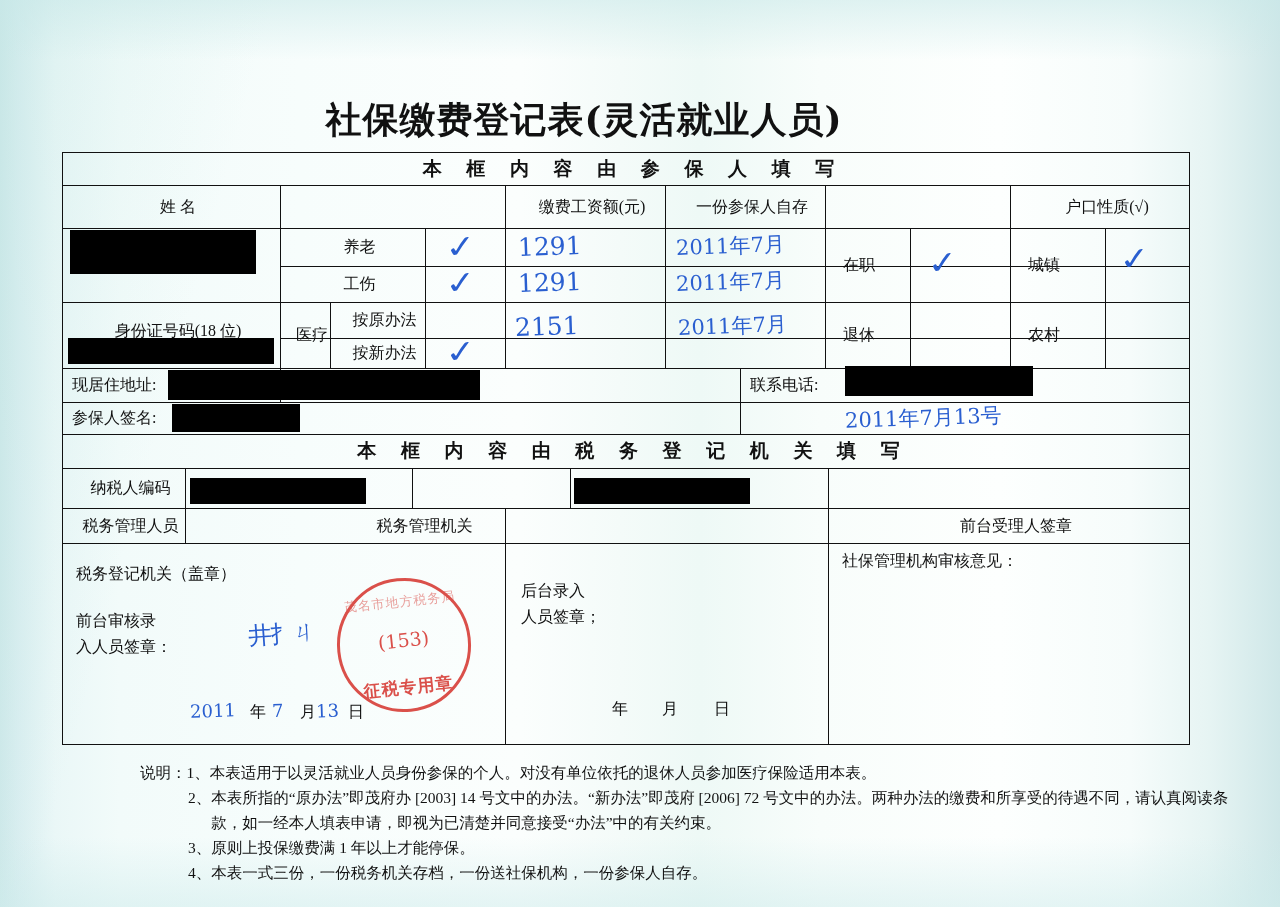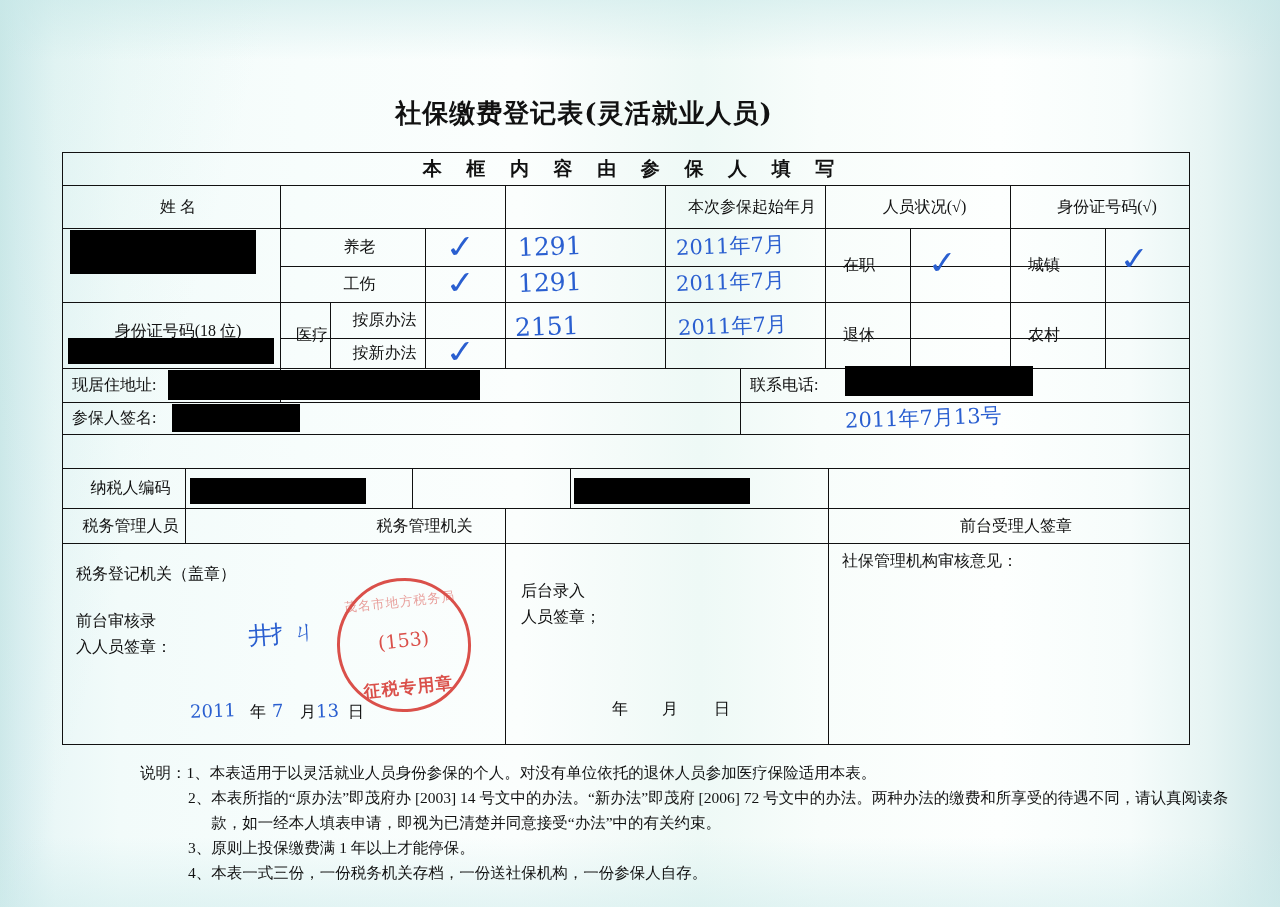--- a/index.html
+++ b/index.html
@@ -41,21 +41,21 @@
     inset: 0;
     z-index: 2;
   }
 
   .title {
     position: absolute;
     top: 96px;
     left: 0;
     width: 1168px;
     text-align: center;
-    font-size: 26px;
+    font-size: 36px;
     font-weight: bold;
     letter-spacing: 1px;
     font-family: "DejaVu Serif", "Liberation Serif", serif;
   }
 
   
   .frame {
     position: absolute;
     border: 1.6px solid #111;
     box-sizing: border-box;
@@ -225,41 +225,42 @@
   <div class="vline" style="left:828px; top:468px; height:75px;"></div>
   <div class="vline" style="left:185px; top:508px; height:35px;"></div>
   <div class="vline" style="left:505px; top:508px; height:35px;"></div>
 
   <div class="vline" style="left:505px; top:543px; height:202px;"></div>
   <div class="vline" style="left:828px; top:543px; height:202px;"></div>
 
   <div class="cell c-center band" style="left:62px; top:152px; width:1128px; height:33px;">本 框 内 容 由 参 保 人 填 写</div>
 
   <div class="cell c-center" style="left:62px; top:185px; width:218px; height:43px;">姓      名</div>
-  <div class="cell c-center" style="left:665px; top:185px; width:160px; height:43px;">本次参保起始年月</div>
-  <div class="cell c-center" style="left:825px; top:185px; width:185px; height:43px;">人员状况(√)</div>
-  <div class="cell c-center" style="left:1010px; top:185px; width:180px; height:43px;">身份证号码(√)</div>
+  <div class="cell c-center" style="left:505px; top:185px; width:160px; height:43px;">缴费工资额(元)</div>
+  <div class="cell c-center" style="left:665px; top:185px; width:160px; height:43px;">一份参保人自存</div>
+  <div class="cell c-center" style="left:1010px; top:185px; width:180px; height:43px;">户口性质(√)</div>
 
   <div class="cell c-center" style="left:280px; top:228px; width:145px; height:38px;">养老</div>
   <div class="cell c-center" style="left:280px; top:266px; width:145px; height:36px;">工伤</div>
   <div class="cell c-center" style="left:280px; top:302px; width:50px; height:66px;">医疗</div>
   <div class="cell c-center" style="left:330px; top:302px; width:95px; height:36px;">按原办法</div>
   <div class="cell c-center" style="left:330px; top:338px; width:95px; height:30px;">按新办法</div>
 
   <div class="cell c-center" style="left:62px; top:296px; width:218px; height:32px;margin-top:19px;">身份证号码(18 位)</div>
 
   <div class="cell c-left" style="left:825px; top:228px; width:85px; height:74px; padding-left:18px;">在职</div>
   <div class="cell c-left" style="left:825px; top:302px; width:85px; height:66px; padding-left:18px;">退休</div>
   <div class="cell c-left" style="left:1010px; top:228px; width:95px; height:74px; padding-left:18px;">城镇</div>
   <div class="cell c-left" style="left:1010px; top:302px; width:95px; height:66px; padding-left:18px;">农村</div>
 
   <div class="cell c-left" style="left:62px; top:368px; width:200px; height:34px;">现居住地址:</div>
   <div class="cell c-left" style="left:740px; top:368px; width:180px; height:34px;">联系电话:</div>
   <div class="cell c-left" style="left:62px; top:402px; width:200px; height:32px;">参保人签名:</div>
 
+  <div class="cell c-center band" style="left:62px; top:434px; width:1128px; height:34px;">本 框 内 容 由 税 务 登 记 机 关 填 写</div>
 
   <div class="cell c-center" style="left:62px; top:468px; width:123px; height:40px;">纳税人编码</div>
   <div class="cell c-center" style="left:62px; top:508px; width:123px; height:35px;">税务管理人员</div>
   <div class="cell c-center" style="left:330px; top:508px; width:175px; height:35px;">税务管理机关</div>
   <div class="cell c-center" style="left:828px; top:508px; width:362px; height:35px;">前台受理人签章</div>
 
   <div class="cell c-left" style="left:62px; top:560px; width:420px; height:28px; padding-left:14px;">税务登记机关（盖章）</div>
   <div class="cell c-left" style="left:62px; top:608px; width:420px; height:26px; padding-left:14px;">前台审核录</div>
   <div class="cell c-left" style="left:62px; top:634px; width:420px; height:26px; padding-left:14px;">入人员签章：</div>
 

